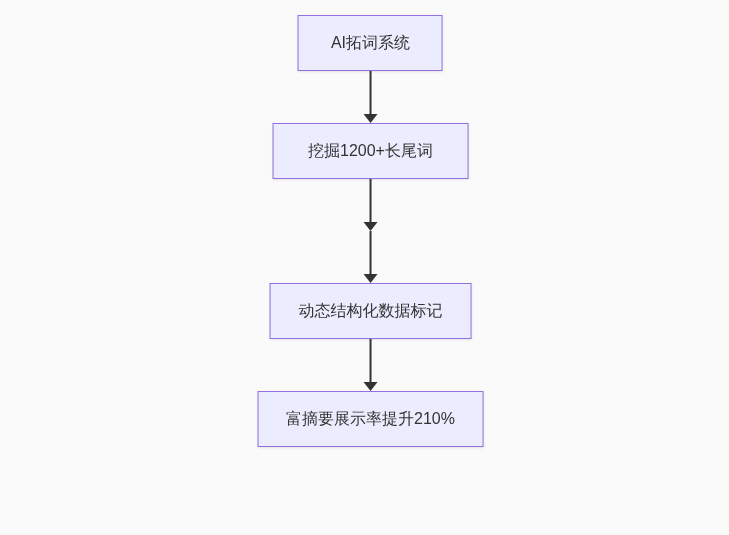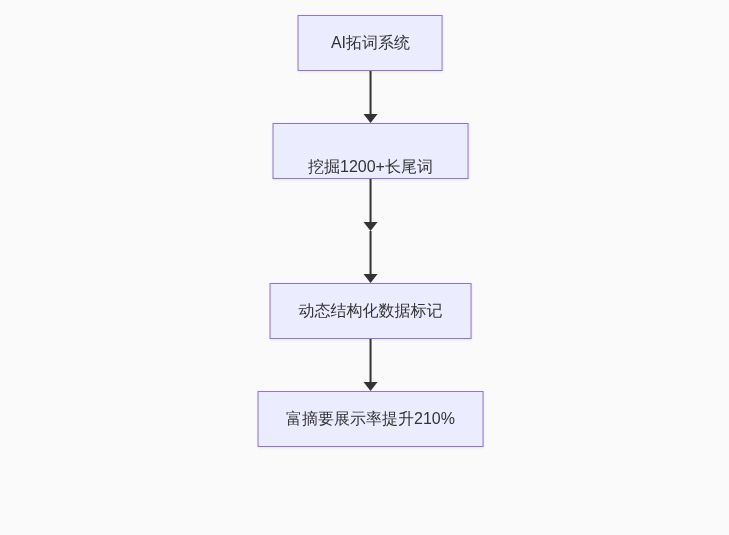--- a/index.html
+++ b/index.html
@@ -39,21 +39,21 @@
     box-shadow: 0 1px 2px rgba(80, 80, 120, 0.12);
   }
   .node-label {
     font-size: 16px;
     color: var(--text-color, #333333);
     white-space: nowrap;
     text-align: center;
   }
   
   .flow > .node:nth-child(1) { min-width: 145px; }
-  .flow > .node:nth-child(3) { min-width: 196px; align-items: flex-end; }
+  .flow > .node:nth-child(3) { min-width: 196px; }
   .flow > .node:nth-child(5) { min-width: 217px; }
   .flow > .node:nth-child(7) { min-width: 213px; padding-left: 8px; }
   .flow > .node:nth-child(9) { min-width: 231px; margin-left: 33px; }
   .arrow {
     height: 52px;
     display: flex;
     flex-direction: column;
     align-items: center;
   }
   .arrow-line {

